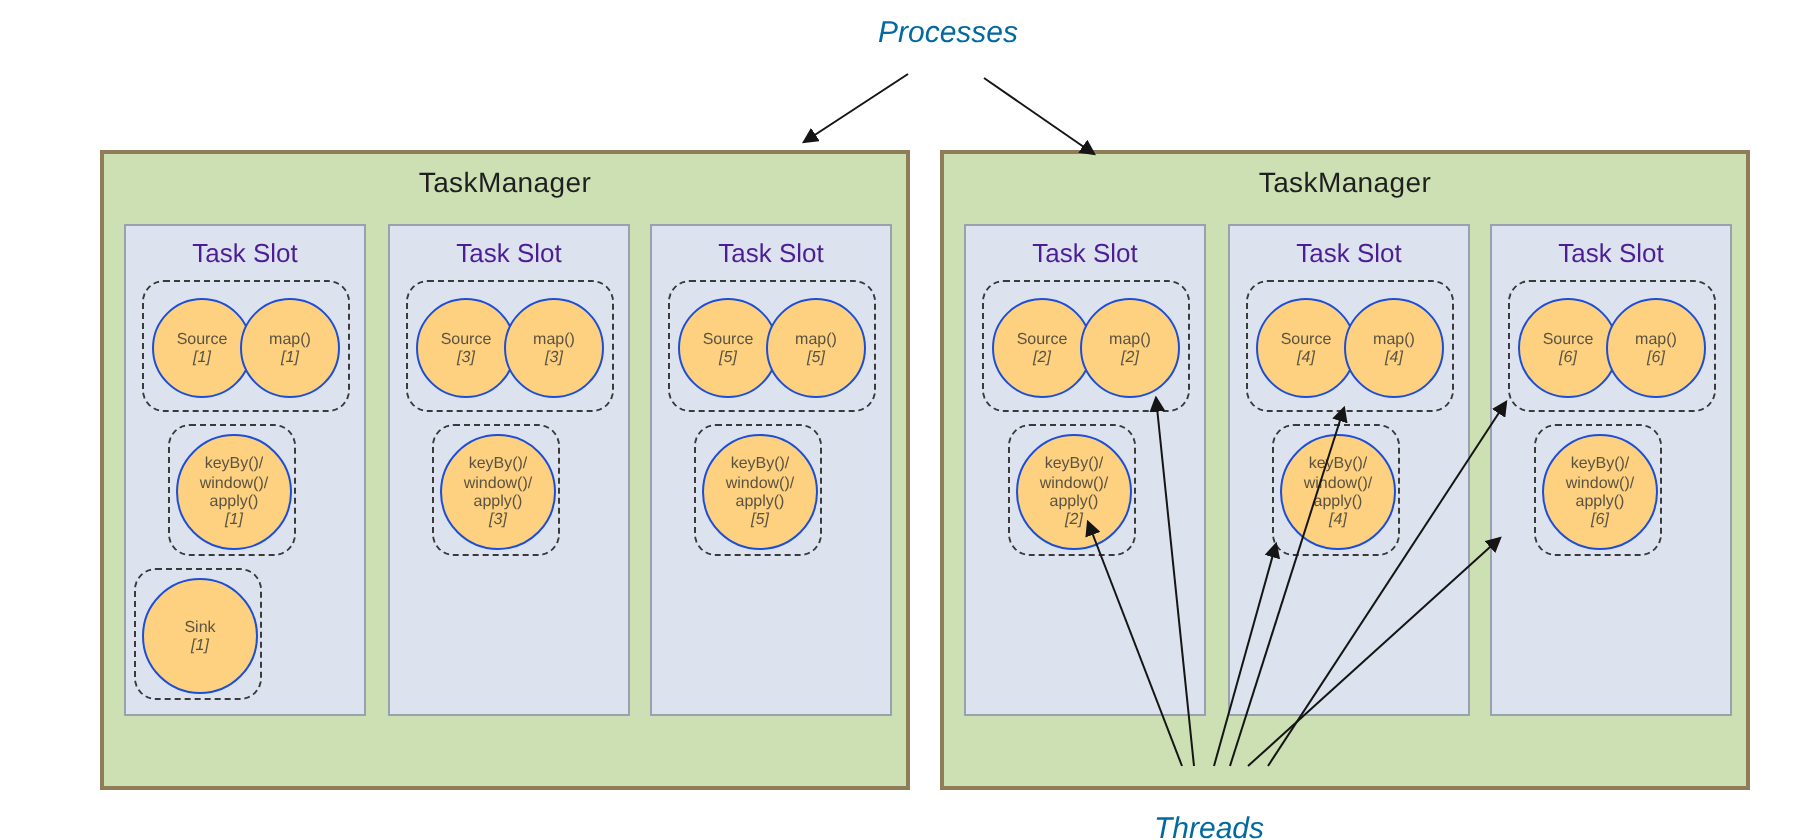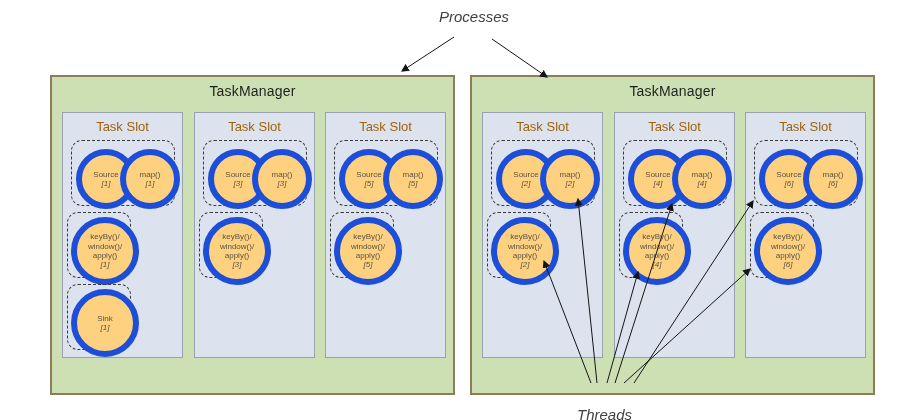--- a/index.html
+++ b/index.html
@@ -1,33 +1,33 @@
 <!DOCTYPE html>
 <html><head>
 <meta charset="utf-8">
 <style>
   html,body{margin:0;padding:0;background:#ffffff;font-family:"Liberation Sans",sans-serif;}
   #canvas{position:relative;width:908px;height:420px;background:#ffffff;overflow:hidden;}
 
-  .float-label{position:absolute;font-style:italic;font-size:15px;color:#404040;text-align:right;}
+  .float-label{position:absolute;font-style:italic;font-size:15px;color:#0369a1;text-align:right;}
 
   .tm{position:absolute;box-sizing:border-box;width:405px;height:320px;
       background:#cde0b4;border:2px solid #8e7d58;}
   .tm-title{text-align:center;font-size:14px;color:#1f1f1f;padding-top:6px;letter-spacing:.2px;}
 
   .slot{position:absolute;box-sizing:border-box;top:35px;width:121px;height:246px;
         background:#dce3ef;border:1px solid #9aa1ae;}
-  .slot-title{text-align:center;font-size:13px;color:#a16207;margin-top:6px;}
+  .slot-title{text-align:center;font-size:13px;color:#4c1d95;margin-top:6px;}
 
   .group{position:absolute;box-sizing:border-box;border:1px dashed #3a3a3a;border-radius:11px;}
   .group.pair{left:8px;top:27px;width:104px;height:66px;}
-  .group.opB{left:4px;top:99px;width:64px;height:66px;}
+  .group.opB{left:21px;top:99px;width:64px;height:66px;}
   .group.opC{left:4px;top:171px;width:64px;height:66px;}
 
-  .circle{position:absolute;border-radius:50%;background:#fdd180;border:6px solid #1d4ed8;
+  .circle{position:absolute;border-radius:50%;background:#fdd180;border:1px solid #1d4ed8;
           display:flex;flex-direction:column;align-items:center;justify-content:center;
           text-align:center;color:#5b5340;font-size:8px;line-height:1.18;}
   .pair .c0{left:4px;top:8px;width:48px;height:48px;}
   .pair .c1{left:48px;top:8px;width:48px;height:48px;justify-content:center;}
   .single .c0{left:3px;top:4px;width:56px;height:56px;}
   .cname{white-space:pre-line;}
   .cnum{font-style:italic;}
 
   svg.arrows{position:absolute;left:0;top:0;pointer-events:none;}
   svg.arrows line{stroke:#151515;stroke-width:1;}

